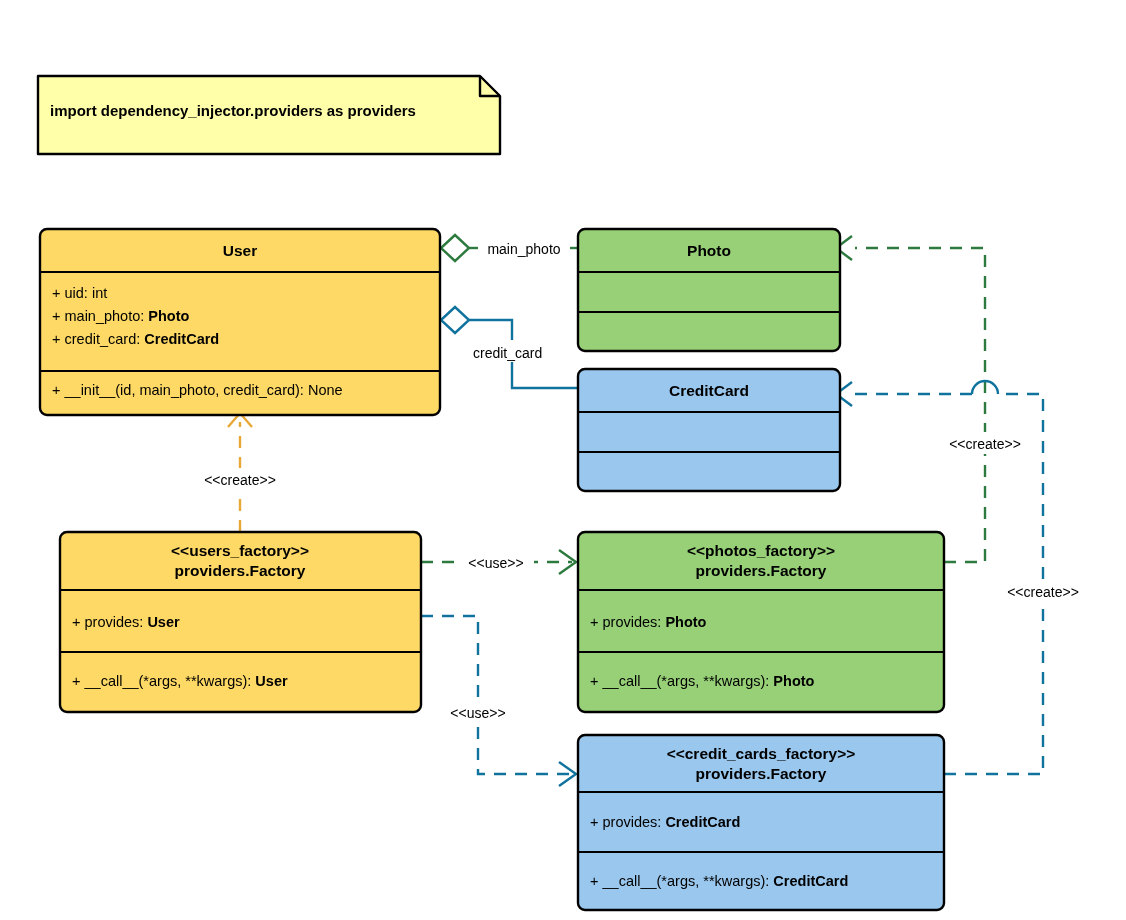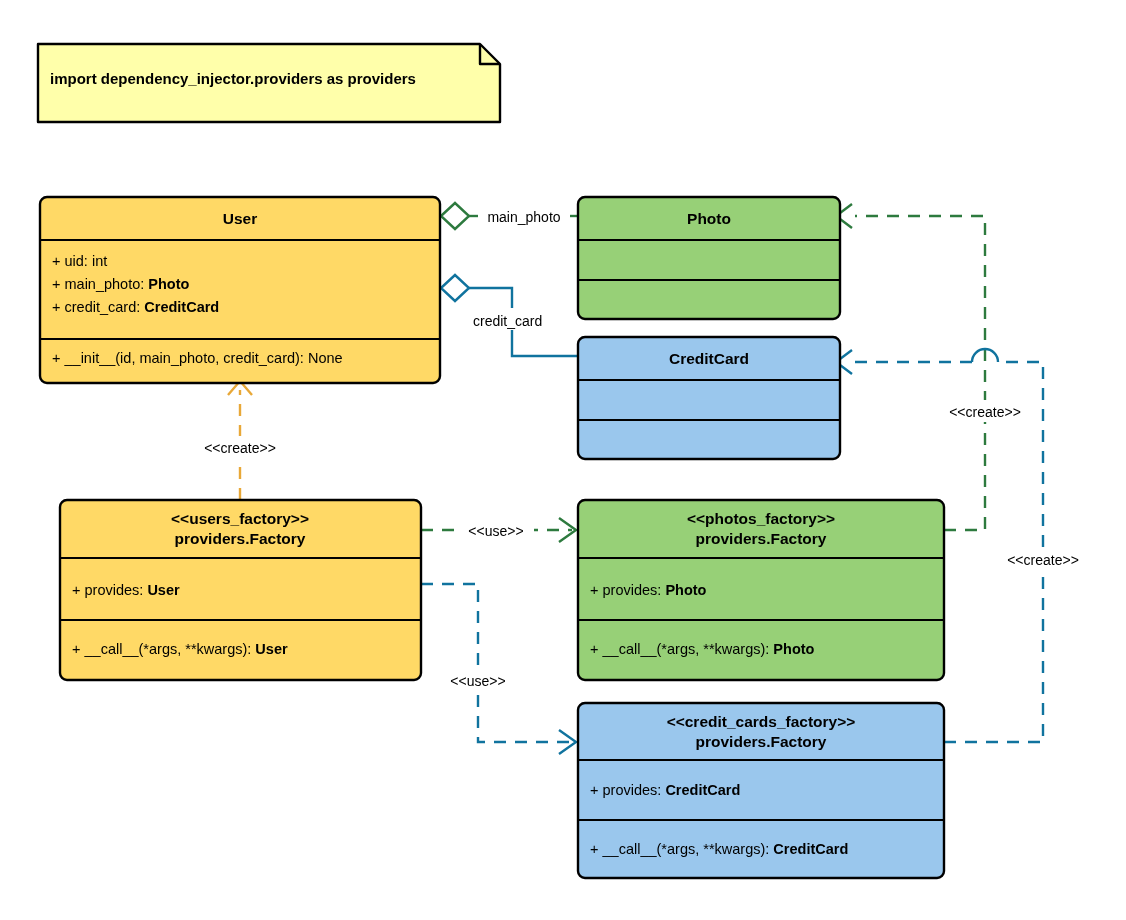--- a/index.html
+++ b/index.html
@@ -11,20 +11,21 @@
   body {
     width: 1126px;
     height: 920px;
     font-family: "Liberation Sans", sans-serif;
     overflow: hidden;
   }
   #diagram-root {
     position: relative;
     width: 1126px;
     height: 780px;
+    margin-top: 32px;
   }
   svg.diagram {
     display: block;
     width: 1126px;
     height: 920px;
   }
   .cls-box {
     stroke: #000000;
     stroke-width: 2.4;
   }

